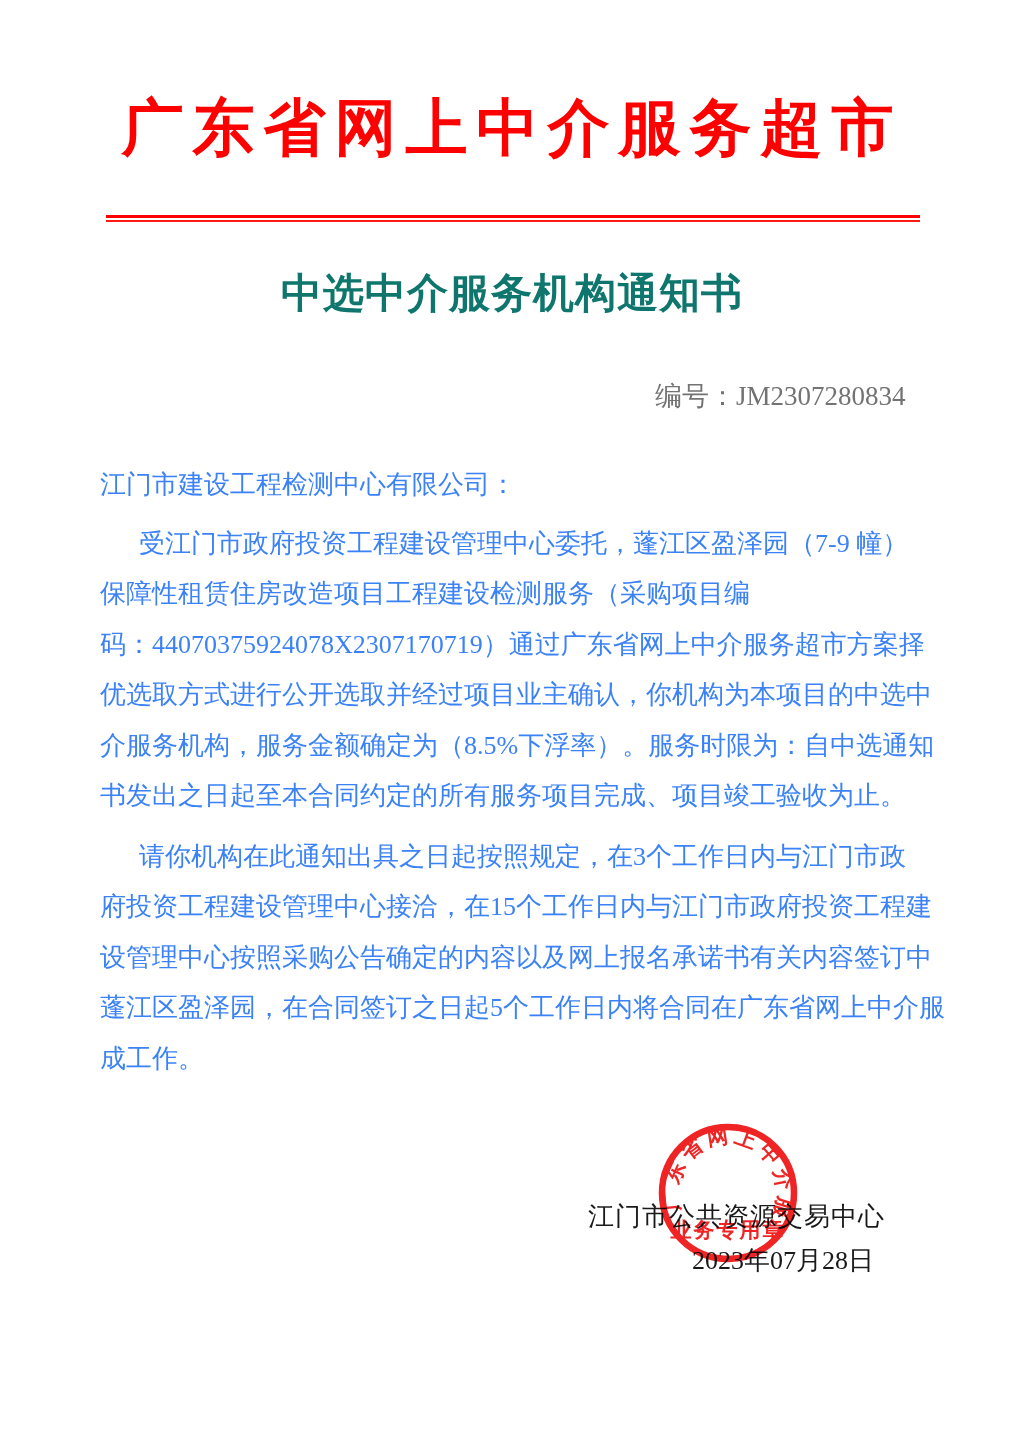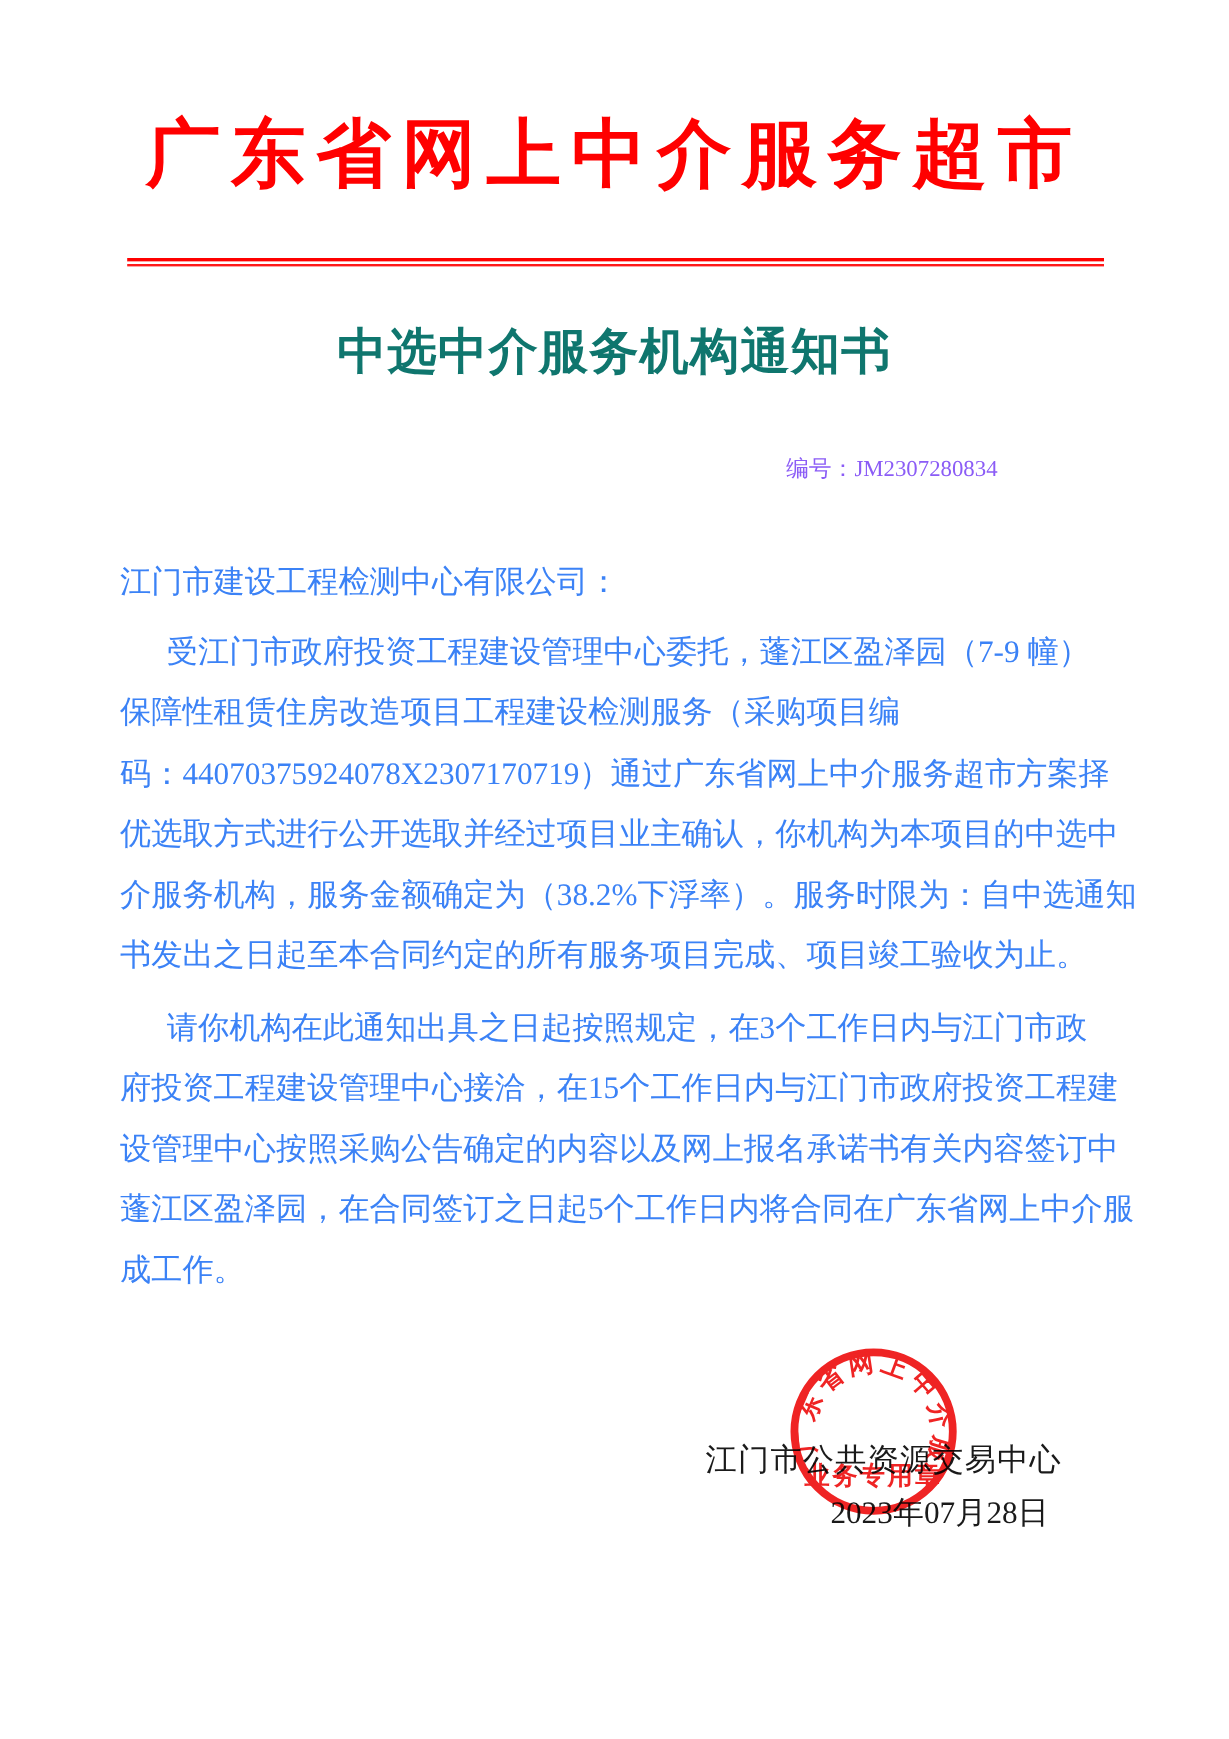--- a/index.html
+++ b/index.html
@@ -21,21 +21,21 @@
   .red-rule .bar-thin{height:2px;background:#ff1a1a;}
 
   .doc-title{
     position:absolute;left:0;top:266px;width:1024px;
     text-align:center;font-size:41px;font-weight:bold;color:#0f766e;
     letter-spacing:1px;white-space:nowrap;
   }
 
   .ref-number{
     position:absolute;left:655px;top:378px;
-    font-size:19px;color:#8b5cf6;white-space:nowrap;
+    font-size:27px;color:#737373;white-space:nowrap;
   }
 
   .body-text{
     position:absolute;left:100px;top:460px;width:860px;
     font-size:26px;color:#3b82f6;
   }
   .line{height:50.5px;line-height:50.5px;white-space:nowrap;}
   .line.indent{padding-left:39px;font-family:Liberation Serif, serif;}
   .para-gap-a{height:8px;}
   .para-gap-b{height:10px;}
@@ -78,21 +78,21 @@
 
   <div class="ref-number">编号：JM2307280834</div>
 
   <div class="body-text">
     <div class="line">江门市建设工程检测中心有限公司：</div>
     <div class="para-gap-a"></div>
     <div class="line indent">受江门市政府投资工程建设管理中心委托，蓬江区盈泽园（7-9 幢）</div>
     <div class="line">保障性租赁住房改造项目工程建设检测服务（采购项目编</div>
     <div class="line">码：44070375924078X2307170719）通过广东省网上中介服务超市方案择</div>
     <div class="line">优选取方式进行公开选取并经过项目业主确认，你机构为本项目的中选中</div>
-    <div class="line">介服务机构，服务金额确定为（38.2%下浮率）。服务时限为：自中选通知</div>
+    <div class="line">介服务机构，服务金额确定为（8.5%下浮率）。服务时限为：自中选通知</div>
     <div class="line">书发出之日起至本合同约定的所有服务项目完成、项目竣工验收为止。</div>
     <div class="para-gap-b"></div>
     <div class="line indent">请你机构在此通知出具之日起按照规定，在3个工作日内与江门市政</div>
     <div class="line">府投资工程建设管理中心接洽，在15个工作日内与江门市政府投资工程建</div>
     <div class="line">设管理中心按照采购公告确定的内容以及网上报名承诺书有关内容签订中</div>
     <div class="line">蓬江区盈泽园，在合同签订之日起5个工作日内将合同在广东省网上中介服</div>
     <div class="line">成工作。</div>
   </div>
 
   <div class="signature-org">江门市公共资源交易中心</div>

